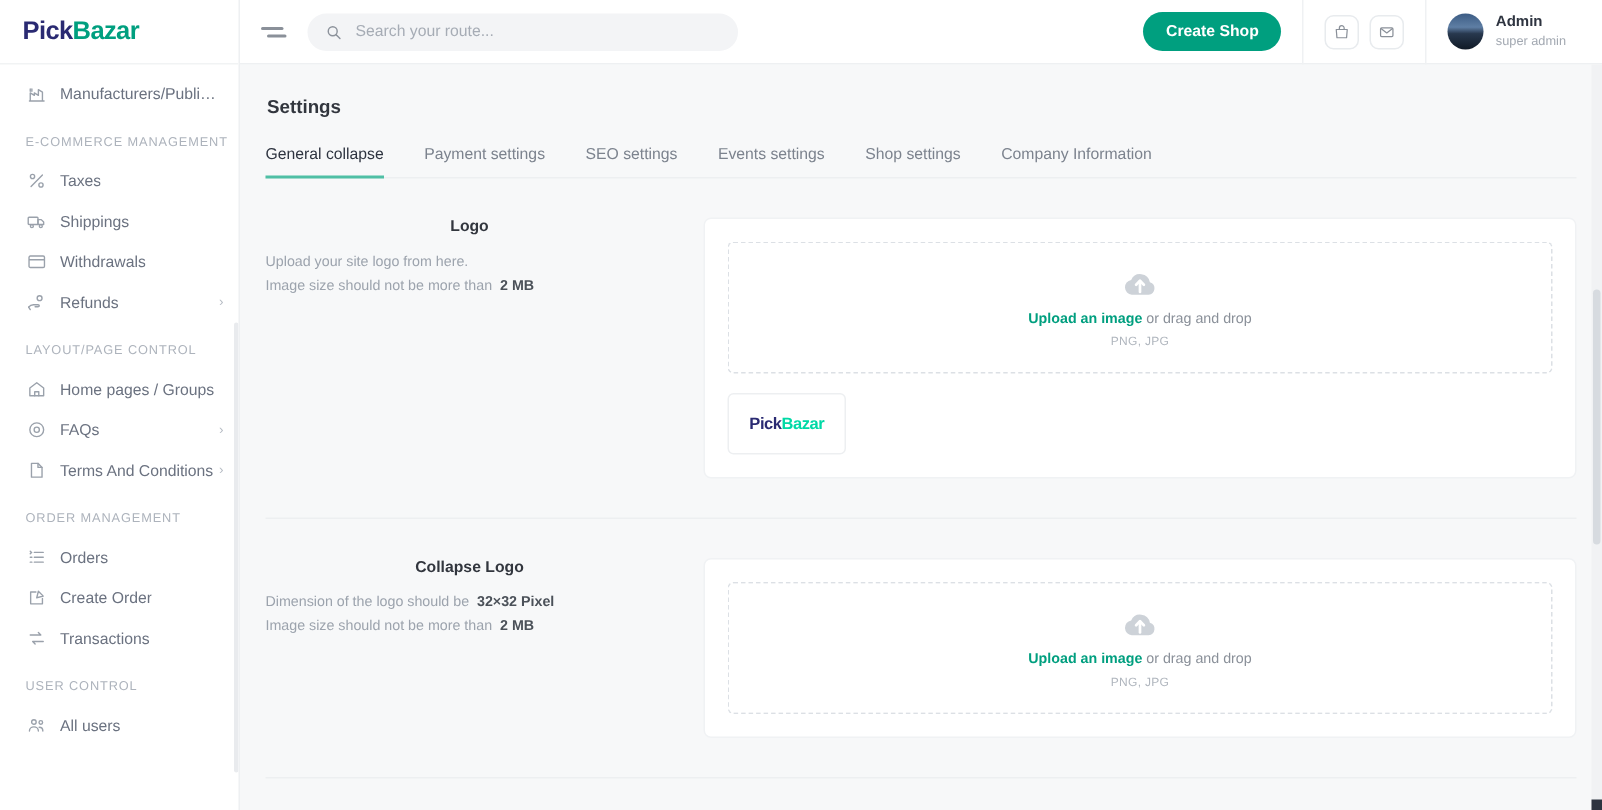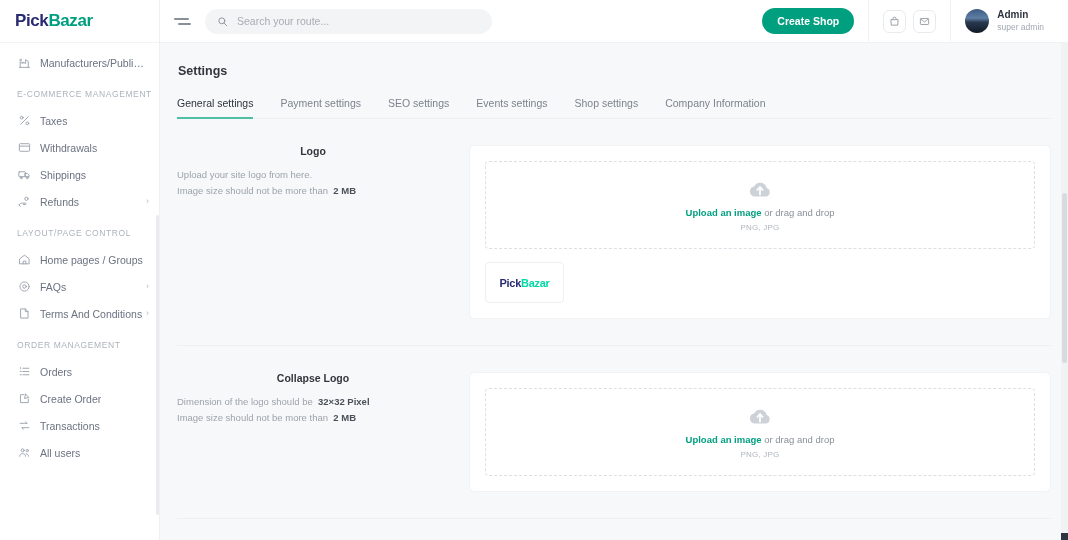--- a/index.html
+++ b/index.html
@@ -261,38 +261,38 @@
             <line x1="19" y1="5" x2="5" y2="19"></line>
               <circle cx="6.8" cy="6.8" r="2.6"></circle>
               <circle cx="17.2" cy="17.2" r="2.6"></circle>
           </svg>
         </span>
         <span class="nav-label">Taxes</span>
       </div>
 
       <div class="nav-item">
         <span class="nav-ico">
-          <svg viewBox="0 0 24 24" fill="none" stroke="currentColor" stroke-width="1.7" stroke-linejoin="round">
-            <rect x="2.5" y="5" width="19" height="14" rx="1.6"></rect>
-              <line x1="2.5" y1="9.5" x2="21.5" y2="9.5"></line>
-          </svg>
-        </span>
-        <span class="nav-label">Withdrawals</span>
-      </div>
-
-      <div class="nav-item">
-        <span class="nav-ico">
           <svg viewBox="0 0 24 24" fill="none" stroke="currentColor" stroke-width="1.7" stroke-linecap="round" stroke-linejoin="round">
             <rect x="1.5" y="7" width="12" height="9" rx="1"></rect>
               <path d="M13.5 10h4l3 3v3h-7z"></path>
             <circle cx="6" cy="18" r="1.8"></circle>
               <circle cx="17" cy="18" r="1.8"></circle>
           </svg>
         </span>
         <span class="nav-label">Shippings</span>
+      </div>
+
+      <div class="nav-item">
+        <span class="nav-ico">
+          <svg viewBox="0 0 24 24" fill="none" stroke="currentColor" stroke-width="1.7" stroke-linejoin="round">
+            <rect x="2.5" y="5" width="19" height="14" rx="1.6"></rect>
+              <line x1="2.5" y1="9.5" x2="21.5" y2="9.5"></line>
+          </svg>
+        </span>
+        <span class="nav-label">Withdrawals</span>
       </div>
 
       <div class="nav-item">
         <span class="nav-ico">
           <svg viewBox="0 0 24 24" fill="none" stroke="currentColor" stroke-width="1.7" stroke-linecap="round" stroke-linejoin="round">
             <circle cx="15.5" cy="7" r="3"></circle>
               <path d="M2 18c1.5-2 3.5-3 6-3h5.5c1 0 1.6.6 1.6 1.3 0 .8-.7 1.2-1.6 1.2H10"></path>
               <path d="M2 18l2 3"></path>
           </svg>
         </span>
@@ -363,20 +363,21 @@
       <div class="nav-item">
         <span class="nav-ico">
           <svg viewBox="0 0 24 24" fill="none" stroke="currentColor" stroke-width="1.7" stroke-linecap="round" stroke-linejoin="round">
             <path d="M4 8h13l-3-3"></path>
               <path d="M20 16H7l3 3"></path>
           </svg>
         </span>
         <span class="nav-label">Transactions</span>
       </div>
 
+      <div class="nav-group-label">USER CONTROL</div>
 
       <div class="nav-item">
         <span class="nav-ico">
           <svg viewBox="0 0 24 24" fill="none" stroke="currentColor" stroke-width="1.7" stroke-linecap="round" stroke-linejoin="round">
             <circle cx="8.5" cy="8" r="2.8"></circle>
               <path d="M3 19c0-3 2.5-5 5.5-5s5.5 2 5.5 5"></path>
             <circle cx="17" cy="8.5" r="2.2"></circle>
               <path d="M15 14.5c2.6 0 4.5 1.8 4.5 4.5"></path>
           </svg>
         </span>
@@ -434,21 +435,21 @@
           </div>
         </div>
       </div>
     </header>
 
     <div class="content">
 
       <div class="page-title">Settings</div>
 
       <div class="tabs">
-        <div class="tab active">General settings</div>
+        <div class="tab active">General collapse</div>
         <div class="tab">Payment settings</div>
         <div class="tab">SEO settings</div>
         <div class="tab">Events settings</div>
         <div class="tab">Shop settings</div>
         <div class="tab">Company Information</div>
       </div>
 
       <section class="section">
         <div class="sec-left">
           <div class="sec-title">Logo</div>

